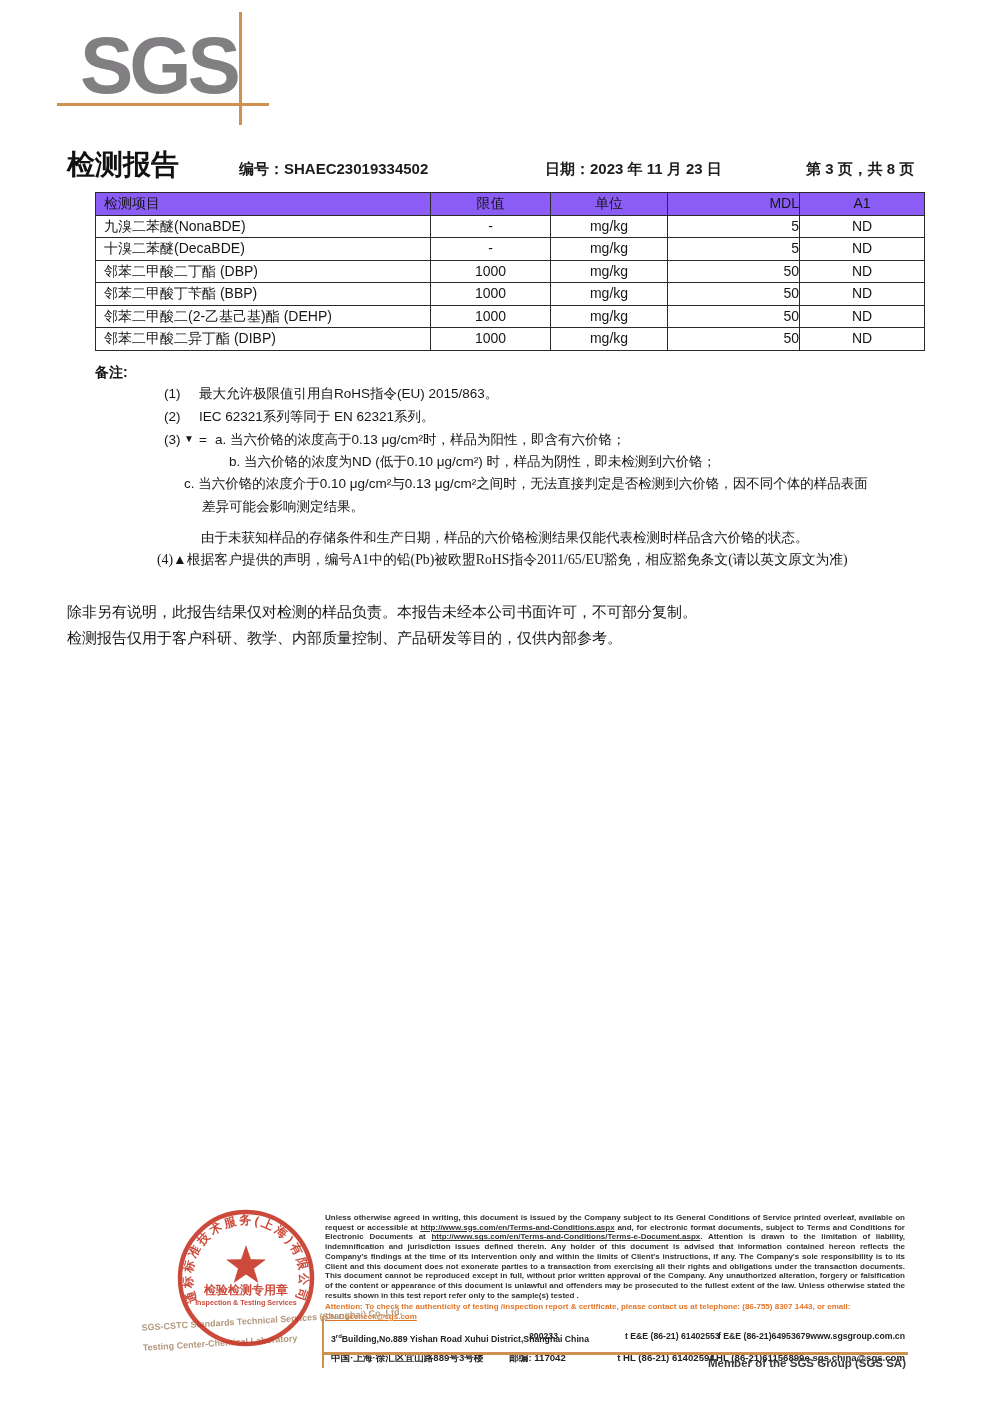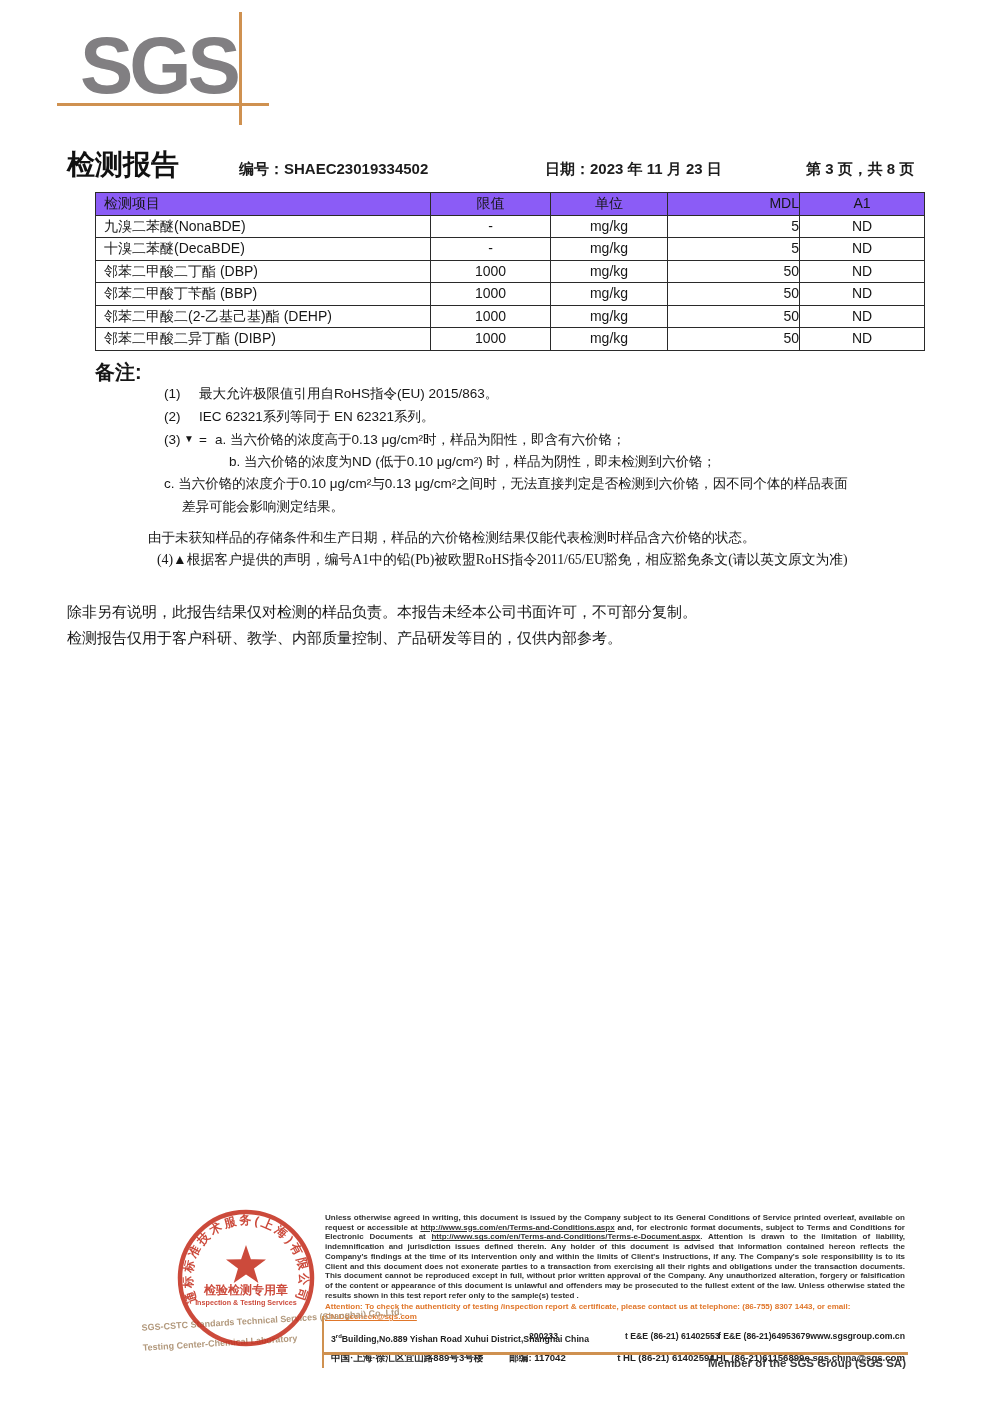--- a/index.html
+++ b/index.html
@@ -29,30 +29,30 @@
     height:21.5px;padding:0;line-height:15px;color:#161616;
   }
   table.results th{background:#8b5cf6;}
   .c0{width:326px;text-align:left;padding-left:8px !important;}
   .c1{width:119px;text-align:center;}
   .c2{width:116px;text-align:center;}
   .c3{width:131px;text-align:right;margin-top:46px;}
   .c4{width:124px;text-align:center;}
   
   .notes{position:absolute;left:95px;top:361px;width:830px;font-size:13.5px;line-height:22.3px;color:#161616;}
-  .notes-label{font-weight:bold;font-size:20px;}
+  .notes-label{font-weight:bold;font-size:14px;}
   .nrow{white-space:nowrap;}
   .nnum{display:inline-block;width:35px;}
   .n3num{display:inline-block;width:20px;}
   .n3sym{display:inline-block;width:15px;font-size:10px;vertical-align:2px;}
   .n3eq{display:inline-block;width:16px;}
   .indent1{margin-left:69px;}
   .indent-b{margin-left:134px;}
-  .crow{margin-left:69px;width:678px;padding-left:18px;text-indent:-18px;white-space:normal;}
-  .storage{margin-left:53px;margin-top:9px;}
+  .crow{margin-left:89px;width:678px;padding-left:18px;text-indent:-18px;white-space:normal;}
+  .storage{margin-left:106px;margin-top:9px;}
   .note4{margin-left:62px;font-family:"Liberation Serif", serif;font-size:13.8px;}
   
   .statements{position:absolute;left:67px;top:599px;font-size:15px;line-height:25.5px;color:#161616;}
   
   .gray-company{
     position:absolute;left:142px;top:1311px;width:220px;color:#b39a7e;font-size:9px;
     font-weight:bold;line-height:20px;transform:rotate(-3.5deg);z-index:1;white-space:nowrap;
   }
   .seal{position:absolute;left:176px;top:1208px;width:140px;height:140px;opacity:.87;z-index:2;}
   .footer-right{position:absolute;left:325px;top:1213px;width:580px;}

